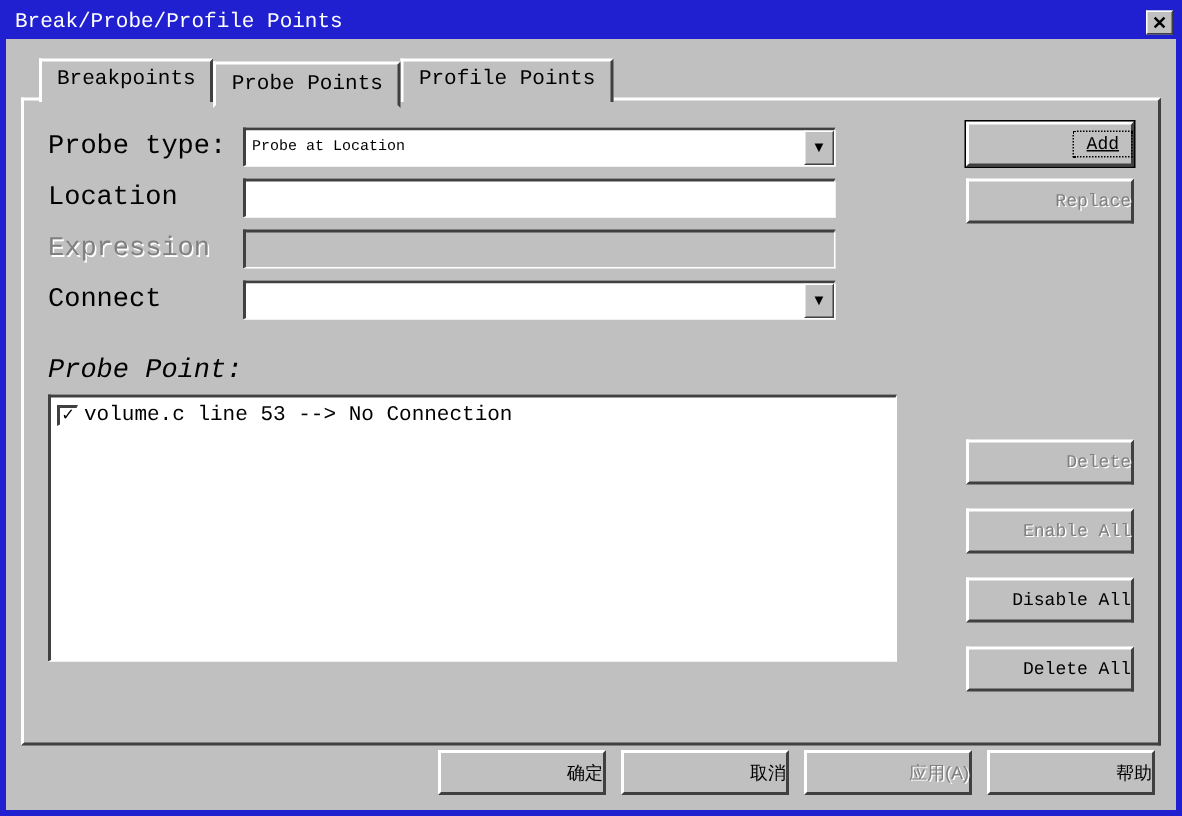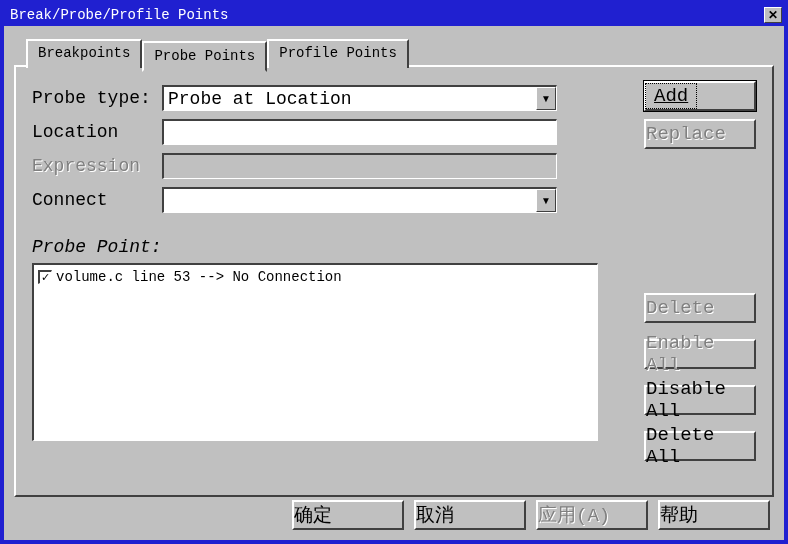--- a/index.html
+++ b/index.html
@@ -115,21 +115,21 @@
   background: #fff;
   border-top: 2px solid #404040;
   border-left: 2px solid #404040;
   border-right: 1px solid #fff;
   border-bottom: 1px solid #fff;
 }
 .combo-input {
   flex: 1;
   padding: 1px 4px;
   font-family: "Courier New", monospace;
-  font-size: 18px;
+  font-size: 10px;
   display: flex;
   align-items: center;
   background: #fff;
 }
 .combo-btn {
   width: 20px;
   background: #c0c0c0;
   border-top: 1px solid #fff;
   border-left: 1px solid #fff;
   border-right: 1px solid #404040;
@@ -167,23 +167,23 @@
 .btn {
   width: 112px;
   height: 30px;
   background: #c0c0c0;
   border-top: 2px solid #fff;
   border-left: 2px solid #fff;
   border-right: 2px solid #404040;
   border-bottom: 2px solid #404040;
   display: flex;
   align-items: center;
-  justify-content: flex-start;
-  font-family: "Courier New", monospace;
-  font-size: 19px;
+  justify-content: flex-end;
+  font-family: "Courier New", monospace;
+  font-size: 12px;
   margin-bottom: 8px;
   color: #000;
 }
 .btn.disabled {
   color: #808080;
   text-shadow: 1px 1px 0 #fff;
 }
 .btn.default {
   outline: 1px solid #000;
 }
@@ -232,21 +232,21 @@
 }
 .bottom-buttons {
   position: absolute;
   right: 14px;
   bottom: 10px;
   display: flex;
   gap: 10px;
 }
 .bottom-buttons .btn {
   width: 112px;
-  font-family: Liberation Mono, monospace;
+  font-family: Liberation Sans, sans-serif;
   margin-bottom: 0;
 }
 .underline { text-decoration: underline; }
 </style>
 </head>
 <body>
 
 <div class="window">
   <div class="titlebar">
     <span class="titlebar-text">Break/Probe/Profile Points</span>

